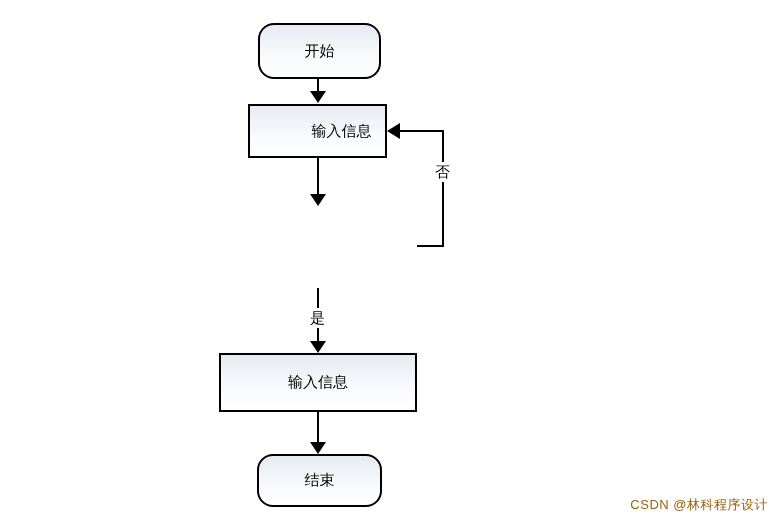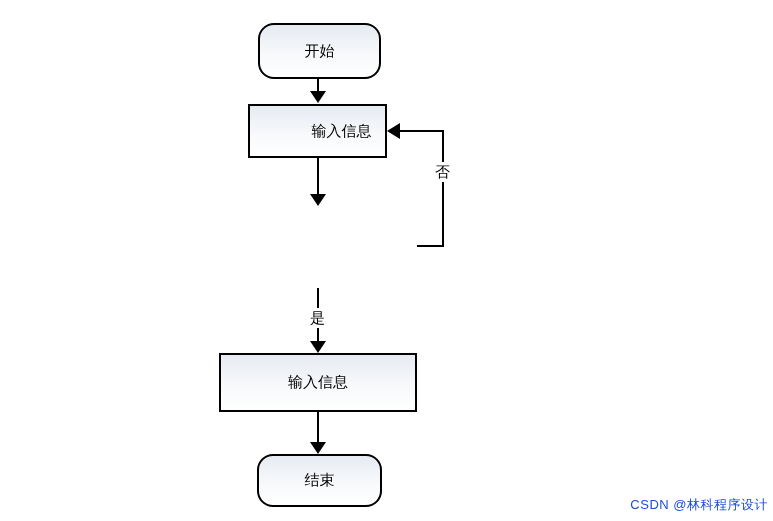--- a/index.html
+++ b/index.html
@@ -79,21 +79,21 @@
     z-index:4;
     color:#000000;
   }
   #lbl-yes { left:308px; top:308px; }
   #lbl-no  { left:433px; top:162px; }
 
   .watermark {
     position:absolute;
     right:5px; bottom:7px;
     font-size:13px;
-    color:#1d4ed8;
+    color:#a16207;
     z-index:5;
     letter-spacing:0.5px;
   }
 </style>
 </head>
 <body>
 
 <div class="canvas">
 
   <div class="node rounded" id="n-start">

